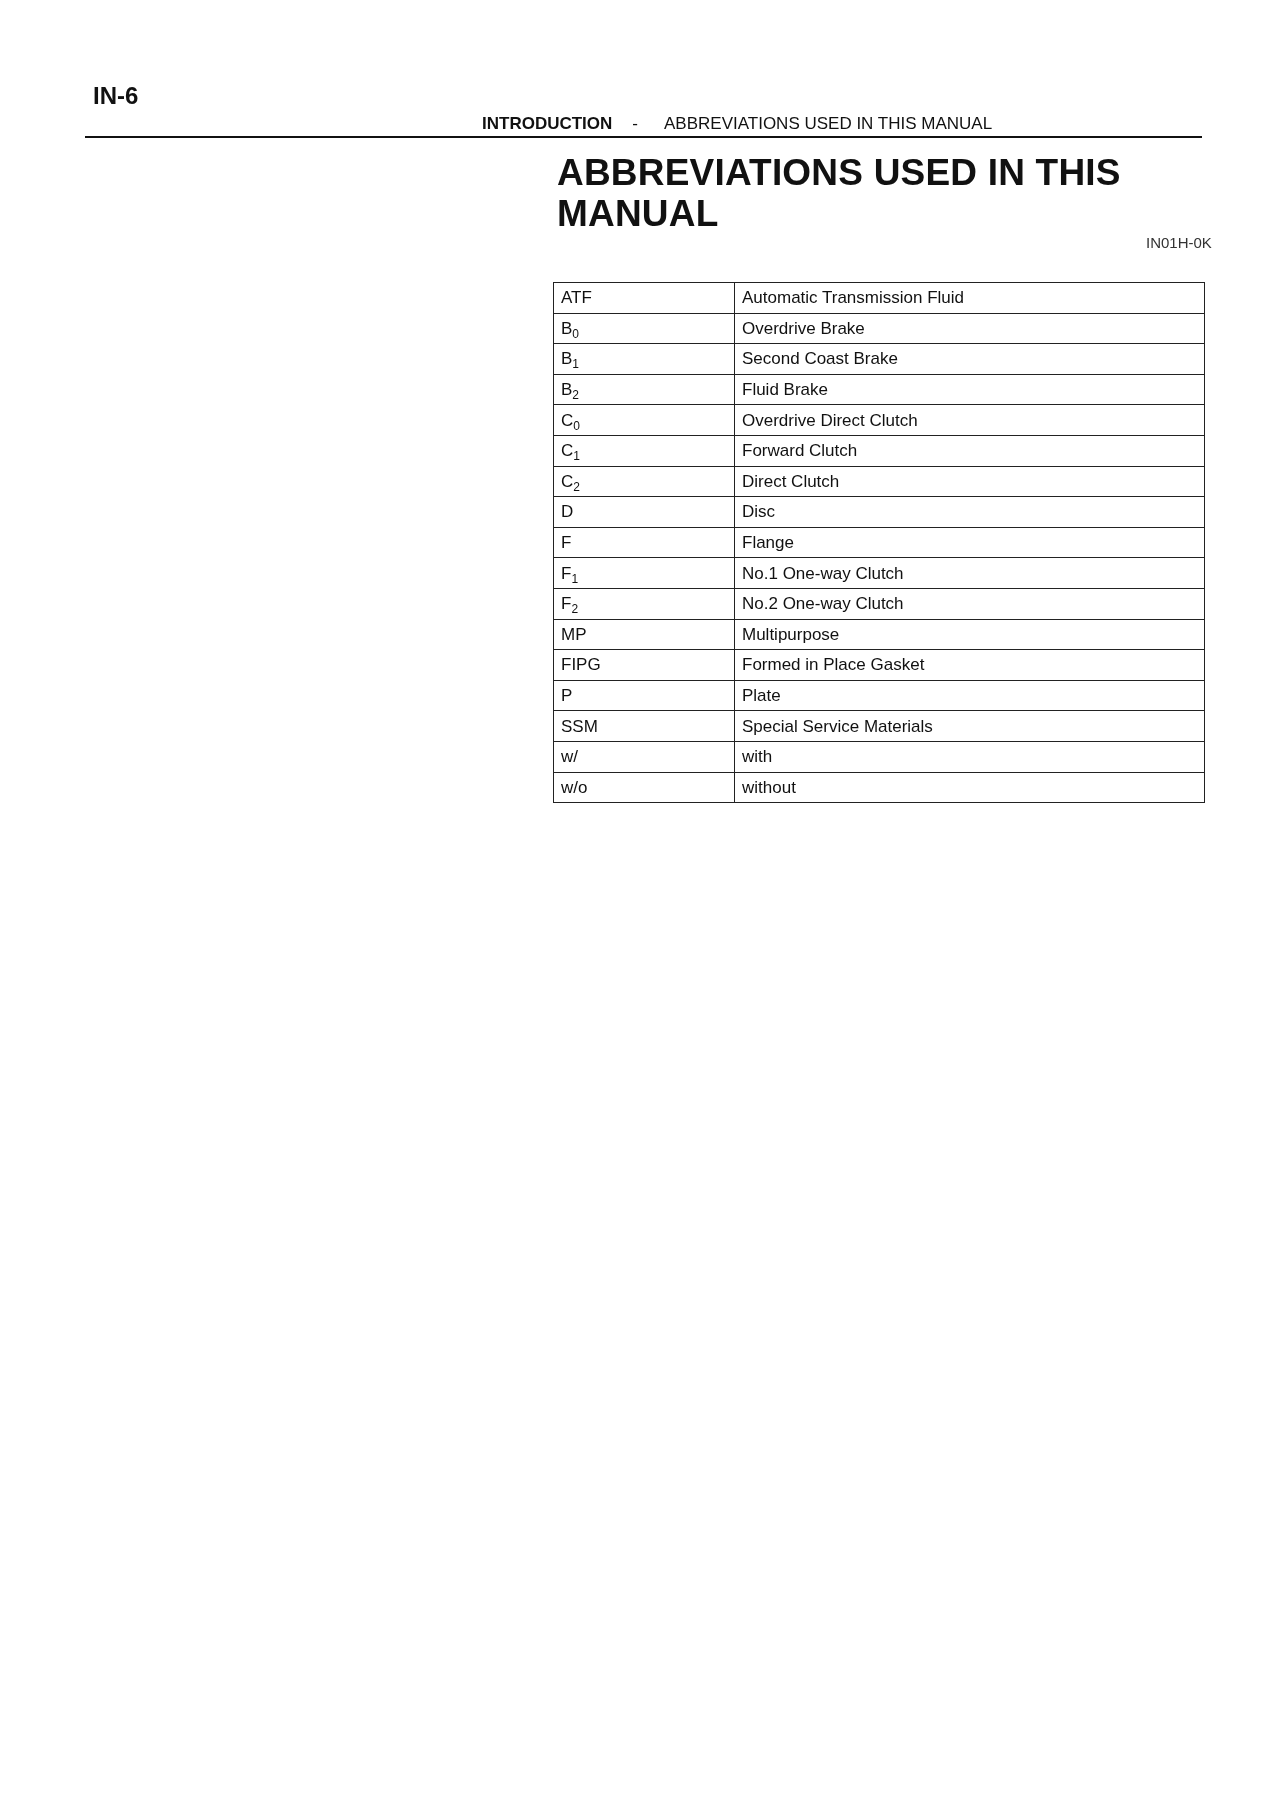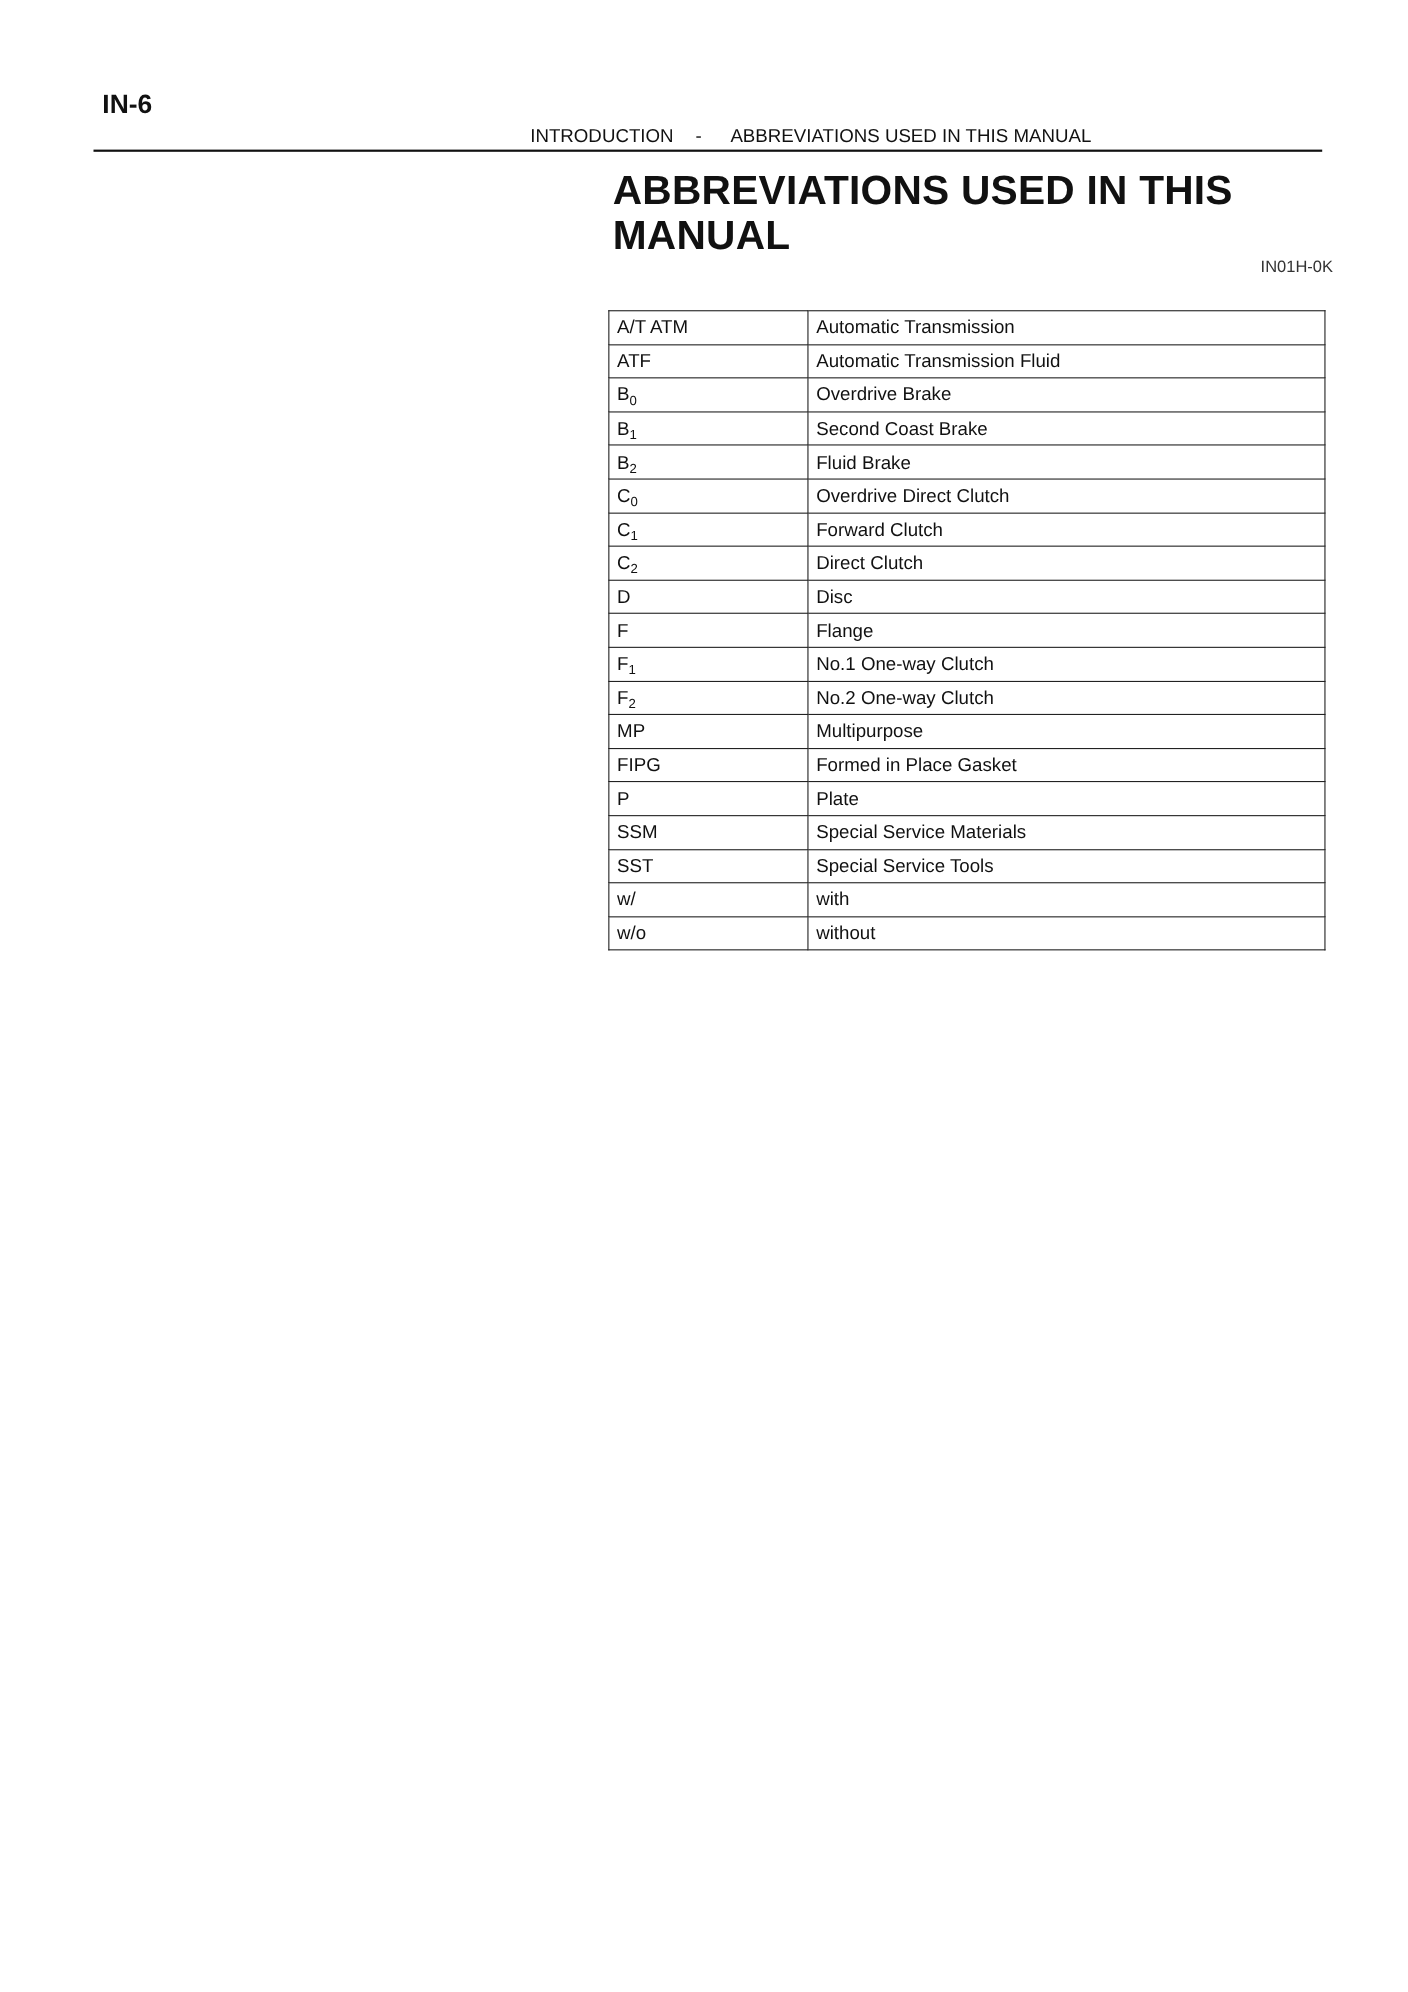--- a/index.html
+++ b/index.html
@@ -1,19 +1,19 @@
 <!DOCTYPE html>
 <html><head>
 <meta charset="utf-8">
 <style>
   html, body { margin:0; padding:0; background:#fff; }
   body { width:1280px; height:1811px; position:relative; font-family:"Liberation Sans", sans-serif; color:#111; overflow:hidden; }
   .page-no { position:absolute; left:93px; top:82px; font-size:24px; font-weight:bold; }
   .run-head { position:absolute; left:482px; top:114px; font-size:17px; white-space:nowrap; }
-  .run-head .sec { font-weight:normal; }
+  .run-head .sec { font-weight:bold; }
   .run-head .dash { display:inline-block; margin:0 26px 0 20px; }
   .rule { position:absolute; left:85px; top:136px; width:1117px; height:2px; background:#111; }
   .title { position:absolute; left:557px; top:152px; font-size:37px; font-weight:bold; line-height:41px; width:640px; letter-spacing:0.2px; }
   .doc-id { position:absolute; left:1146px; top:234px; font-size:15px; color:#333; }
   table.abbr { position:absolute; left:553px; top:282px; width:652px; border-collapse:collapse; font-size:17px; }
   table.abbr td { border:1.5px solid #222; height:29.6px; padding:0 7px; vertical-align:middle; line-height:1; }
   table.abbr td.k { width:166px; }
   sub { font-size:12px; vertical-align:-4px; line-height:0; }
 </style>
 </head>
@@ -22,24 +22,20 @@
 <div class="page-no">IN-6</div>
 <div class="run-head">
   <span class="sec">INTRODUCTION</span><span class="dash">-</span><span>ABBREVIATIONS USED IN THIS MANUAL</span>
 </div>
 <div class="rule"></div>
 <div class="title">ABBREVIATIONS USED IN THIS MANUAL</div>
 <div class="doc-id">IN01H-0K</div>
 
 <table class="abbr">
   <tbody id="abbr-body">
-      <tr>
-        <td class="k"><span>A/T ATM</span></td>
-        <td>Automatic Transmission</td>
-      </tr>
       <tr>
         <td class="k"><span>ATF</span></td>
         <td>Automatic Transmission Fluid</td>
       </tr>
       <tr>
         <td class="k"><span>B</span><sub>0</sub></td>
         <td>Overdrive Brake</td>
       </tr>
       <tr>
         <td class="k"><span>B</span><sub>1</sub></td>
@@ -87,24 +83,20 @@
       </tr>
       <tr>
         <td class="k"><span>P</span></td>
         <td>Plate</td>
       </tr>
       <tr>
         <td class="k"><span>SSM</span></td>
         <td>Special Service Materials</td>
       </tr>
       <tr>
-        <td class="k"><span>SST</span></td>
-        <td>Special Service Tools</td>
-      </tr>
-      <tr>
         <td class="k"><span>w/</span></td>
         <td>with</td>
       </tr>
       <tr>
         <td class="k"><span>w/o</span></td>
         <td>without</td>
       </tr>
     </tbody>
 </table>
 

